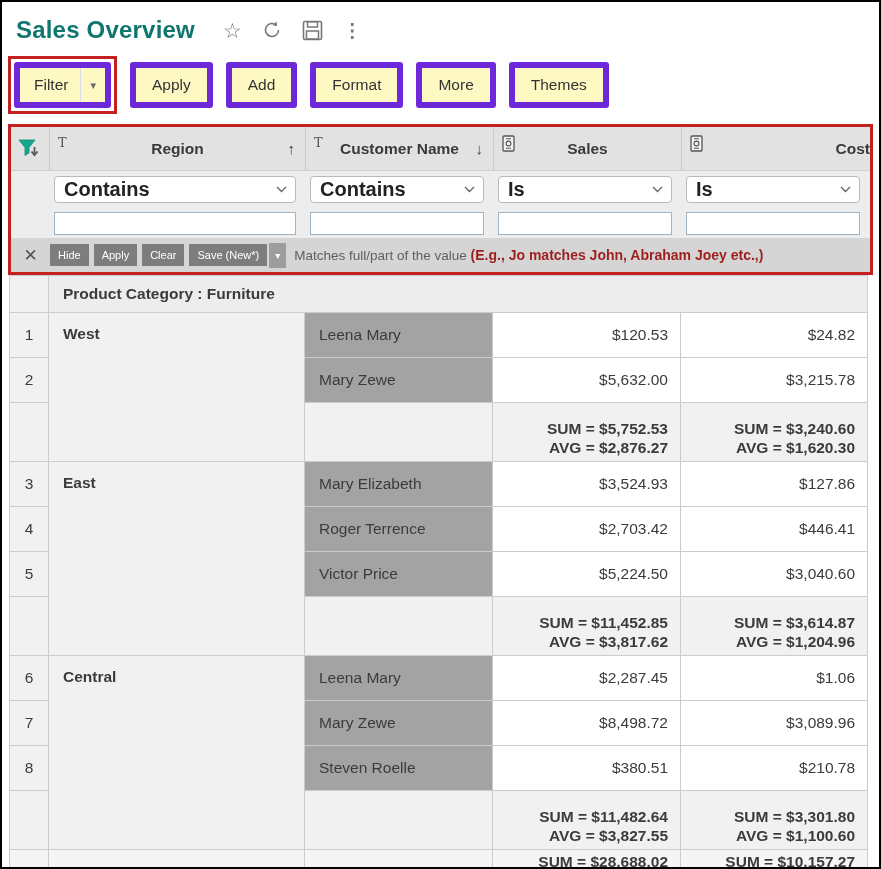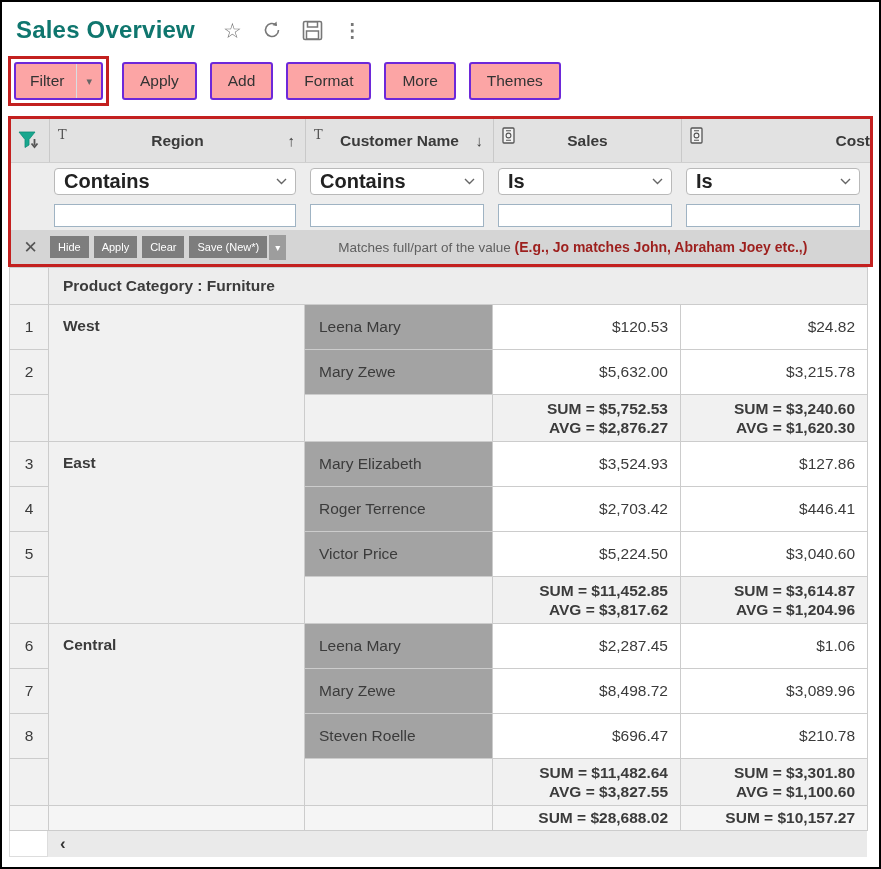--- a/index.html
+++ b/index.html
@@ -18,21 +18,21 @@
   .page-title { font-size:24px; font-weight:bold; color:#0f766e; letter-spacing:.2px; }
   .title-icons { display:flex; align-items:center; gap:20px; margin-left:28px; color:#777; }
   .glyph-icon { font-size:21px; line-height:1; color:#777; cursor:pointer; }
   .kebab { font-size:19px; font-weight:bold; letter-spacing:1px; }
 
   
   .toolbar { display:flex; align-items:center; gap:13px; padding:2px 0 8px 0; }
   .red-outline { border:3px solid #c3201f; }
   .filter-wrap { padding:3px; display:inline-flex; }
   .tbtn {
-    background:#fca5a5; border:2px solid #6d28d9; border-radius:3px;
+    background:#fef9c3; border:6px solid #6d28d9; border-radius:3px;
     font-size:15.5px; color:#333; padding:8px 16px; cursor:pointer;
     font-family:"Liberation Sans", sans-serif;
   }
   .filter-btn { display:flex; align-items:center; padding:0; }
   .filter-btn .lbl { padding:8px 12px 8px 14px; }
   .filter-btn .sep { width:1px; align-self:stretch; background:#d9dee3; }
   .filter-btn .caret { padding:8px 9px; color:#666; font-size:11px; }
 
   
   .filter-panel { margin:2px 0 0 0; }
@@ -64,32 +64,32 @@
   }
 
   .f-actionrow { background:#d5d5d5; height:34px; display:flex; align-items:center; }
   .close-x { width:39px; text-align:center; color:#555; font-size:17px; cursor:pointer; }
   .gbtn {
     background:#7d7d7d; color:#fff; border:none; font-size:11px;
     padding:5px 8px; margin-right:5px; cursor:pointer;
     font-family:"Liberation Sans", sans-serif;
   }
   .gbtn-caret { background:#9d9d9d; color:#fff; font-size:10px; padding:7px 6px; margin-right:8px; cursor:pointer; border:none; }
-  .hint { font-size:13.5px; color:#5f5f5f; white-space:nowrap;margin-left:44px; }
+  .hint { font-size:13.5px; color:#5f5f5f; white-space:nowrap; }
   .hint .hl { color:#9d1f1d; font-weight:bold; font-size:14px; }
 
   
   table.grid { border-collapse:collapse; width:858px; margin-left:1px; table-layout:fixed; }
   table.grid td { border:1px solid #ccc; font-size:15.5px; color:#3b3b3b; overflow:hidden; }
   td.numc { background:#f1f1f1; text-align:center; color:#555; font-size:15px; }
   td.groupc { background:#ededed; font-weight:bold; color:#3f3f3f; padding:9px 0 9px 14px; font-size:15.5px; }
   td.regionc { background:#f1f1f1; font-weight:bold; vertical-align:top; padding:12px 0 0 14px; color:#333; }
   td.custc { background:#a3a3a3; padding:12px 0 12px 14px; height:45px; }
   td.moneyc { background:#fff; text-align:right; padding-right:12px; }
-  td.subc { background:#f1f1f1; font-weight:bold; text-align:right; padding:4px 12px 4px 0; font-size:14.5px; line-height:19px; color:#333; }
+  td.subc { background:#f1f1f1; font-weight:bold; text-align:right; padding:16px 12px 4px 0; font-size:14.5px; line-height:19px; color:#333; }
   td.subempty { background:#f1f1f1; }
   td.grandc { background:#f5f5f5; font-weight:bold; text-align:right; padding:3px 12px 3px 0; font-size:14.5px; color:#333; }
   td.grandempty { background:#f5f5f5; }
 
   
   .hscroll { display:flex; height:26px; margin-left:1px; width:858px; }
   .hs-corner { width:39px; background:#fff; border:1px solid #ddd; border-top:none; }
   .hs-track { flex:1; background:#eaeaea; display:flex; align-items:center; padding-left:12px; }
   .hs-arrow { color:#333; font-size:17px; font-weight:bold; cursor:pointer; }
 
@@ -315,21 +315,21 @@
     </tr>
     <tr>
       <td class="numc">7</td>
       <td class="custc">Mary Zewe</td>
       <td class="moneyc">$8,498.72</td>
       <td class="moneyc">$3,089.96</td>
     </tr>
     <tr>
       <td class="numc">8</td>
       <td class="custc">Steven Roelle</td>
-      <td class="moneyc">$696.47</td>
+      <td class="moneyc">$380.51</td>
       <td class="moneyc">$210.78</td>
     </tr>
     <tr>
       <td class="numc"></td>
       <td class="subempty"></td>
       <td class="subc">
         <div>SUM = $11,482.64</div>
         <div>AVG = $3,827.55</div>
       </td>
       <td class="subc">

